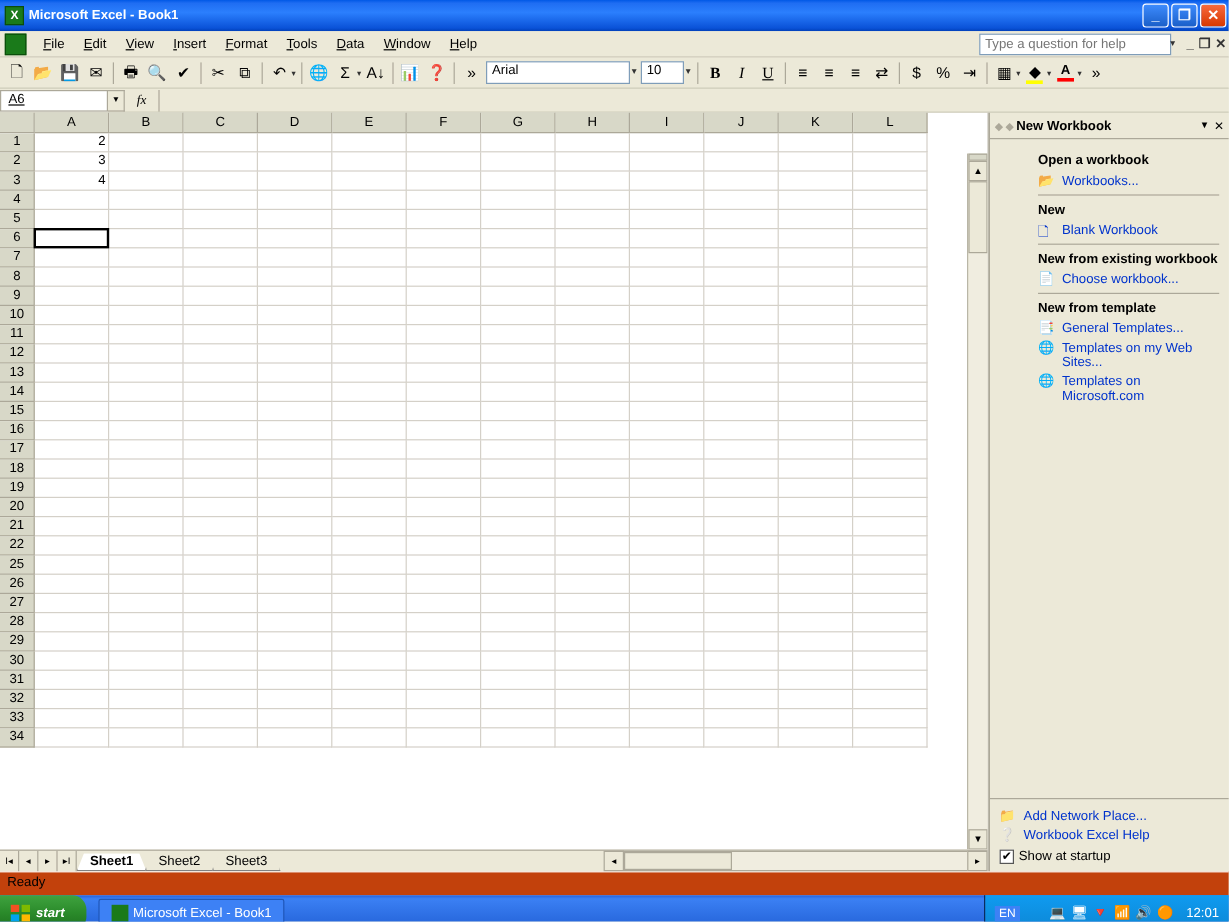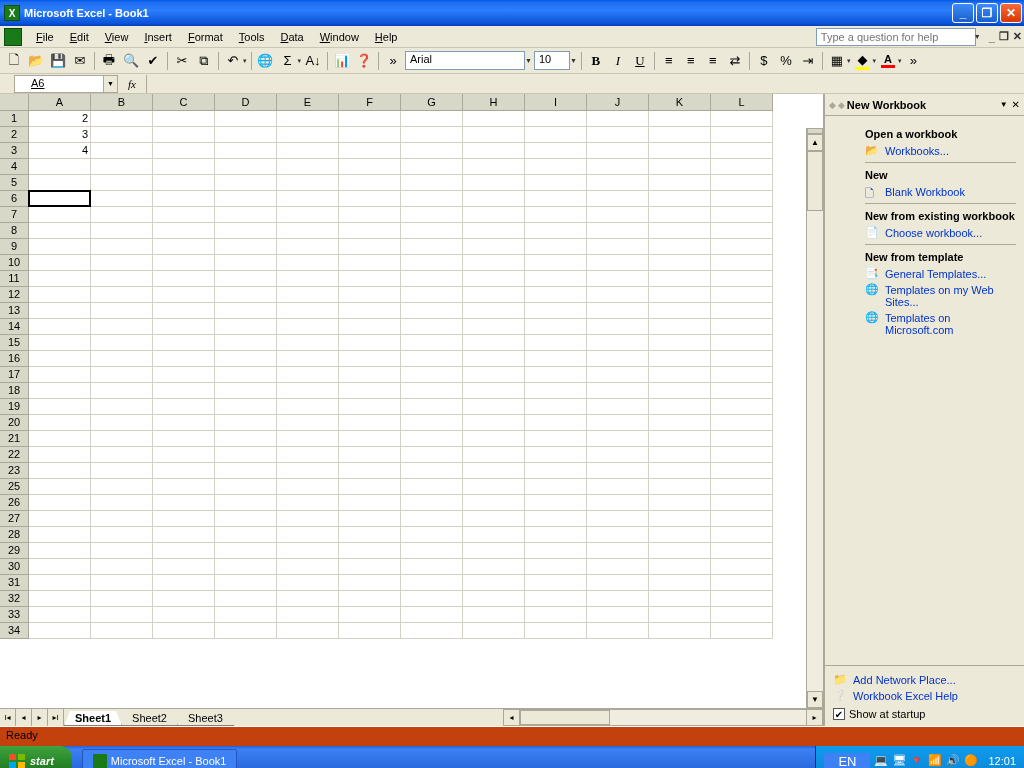--- a/index.html
+++ b/index.html
@@ -32,21 +32,21 @@
 .sizebox { width:36px; height:19px; border:1px solid #7f9db9; background:#fff; padding:1px 4px; text-align:left; }
 .tb-btn.bold { font-weight:bold; font-family:'Times New Roman'; font-size:13px; }
 .tb-btn.ital { font-style:italic; font-family:'Times New Roman'; font-size:13px; }
 .tb-btn.uline { text-decoration:underline; font-family:'Times New Roman'; font-size:13px; }
 .colbar { width:14px; height:3px; display:block; }
 .fillcol { background:#ffff00; }
 .fontcol { background:#ff0000; }
 
 
 .fbar { height:20px; background:#ece9d8; border-bottom:1px solid #c9c6b5; display:flex; align-items:center; }
-.namebox { width:90px; height:18px; border:1px solid #aca899; background:#fff; padding:1px 16px; margin-left:14px;text-decoration:underline; }
+.namebox { width:90px; height:18px; border:1px solid #aca899; background:#fff; padding:1px 6px; margin-left:0;text-decoration:underline; }
 .namebox-drop { width:14px; height:18px; border:1px solid #aca899; border-left:none; background:#ece9d8; display:flex; align-items:center; justify-content:center; font-size:7px; }
 .fx { margin:0 10px; font-style:italic; font-family:'Times New Roman'; }
 .fcontent { flex:1; height:18px; border-left:1px solid #aca899; padding-left:4px; }
 
 
 .mainrow { display:flex; height:632px; }
 .sheetarea { flex:1; display:flex; flex-direction:column; background:#fff; position:relative; border-right:1px solid #aca899;}
 .taskpane { width:200px; background:#ece9d8; border-left:1px solid #aca899; display:flex; flex-direction:column; }
 
 
@@ -99,21 +99,21 @@
 .chkbox { width:12px; height:12px; border:1px solid #555; background:#fff; display:inline-flex; align-items:center; justify-content:center; font-size:10px; }
 
 
 .taskbar { height:30px; background:linear-gradient(to bottom,#245edb 0%,#3b80f4 10%,#2463d8 90%,#1549a5 100%); display:flex; align-items:center; }
 .startbtn { height:30px; padding:0 18px 0 8px; background:linear-gradient(to bottom,#3fa33f 0%,#2a8a2a 50%,#1d6d1d 100%); color:#fff; font-weight:bold; font-style:italic; font-size:16px; display:flex; align-items:center; border-radius:0 12px 12px 0; gap:4px;}
 .startflag { width:18px; height:16px; display:inline-block; }
 .startflag span{ width:7px; height:6px; display:inline-block; float:left; margin:1px;}
 .taskbtn { height:24px; margin-left:10px; background:#3d81f5; border:1px solid #2057b8; color:#fff; padding:0 10px; display:flex; align-items:center; gap:4px; border-radius:2px; }
 .taskbtn .ticon { width:14px; height:14px; background:#1a7a1a; }
 .tray { margin-left:auto; height:30px; background:linear-gradient(to bottom,#0f9bf0,#0d86d4); display:flex; align-items:center; padding:0 8px; color:#fff; gap:4px; border-left:1px solid #092d60;}
-.lang { background:#3d81f5; padding:1px 14px; color:#fff; font-size:13px;}
+.lang { background:#3d81f5; padding:1px 4px; margin-right:20px; color:#fff; font-size:10px;}
 .trayicon { width:14px; height:14px; display:inline-block; }
 .clock { margin-left:6px; font-size:11px; }
 </style>
 </head>
 <body>
 
 <div class="titlebar">
   <span class="app-icon">X</span>
   <span class="title-text">Microsoft Excel - Book1</span>
   <div class="winbtns">
@@ -527,35 +527,20 @@
             <div class="cell"></div>
             <div class="cell"></div>
             <div class="cell"></div>
             <div class="cell"></div>
             <div class="cell"></div>
             <div class="cell"></div>
             <div class="cell"></div>
           </div>
           <div class="row">
             <div class="rowhdr">22</div>
-            <div class="cell"></div>
-            <div class="cell"></div>
-            <div class="cell"></div>
-            <div class="cell"></div>
-            <div class="cell"></div>
-            <div class="cell"></div>
-            <div class="cell"></div>
-            <div class="cell"></div>
-            <div class="cell"></div>
-            <div class="cell"></div>
-            <div class="cell"></div>
-            <div class="cell"></div>
-          </div>
-          <div class="row">
-            <div class="rowhdr">23</div>
             <div class="cell"></div>
             <div class="cell"></div>
             <div class="cell"></div>
             <div class="cell"></div>
             <div class="cell"></div>
             <div class="cell"></div>
             <div class="cell"></div>
             <div class="cell"></div>
             <div class="cell"></div>
             <div class="cell"></div>

